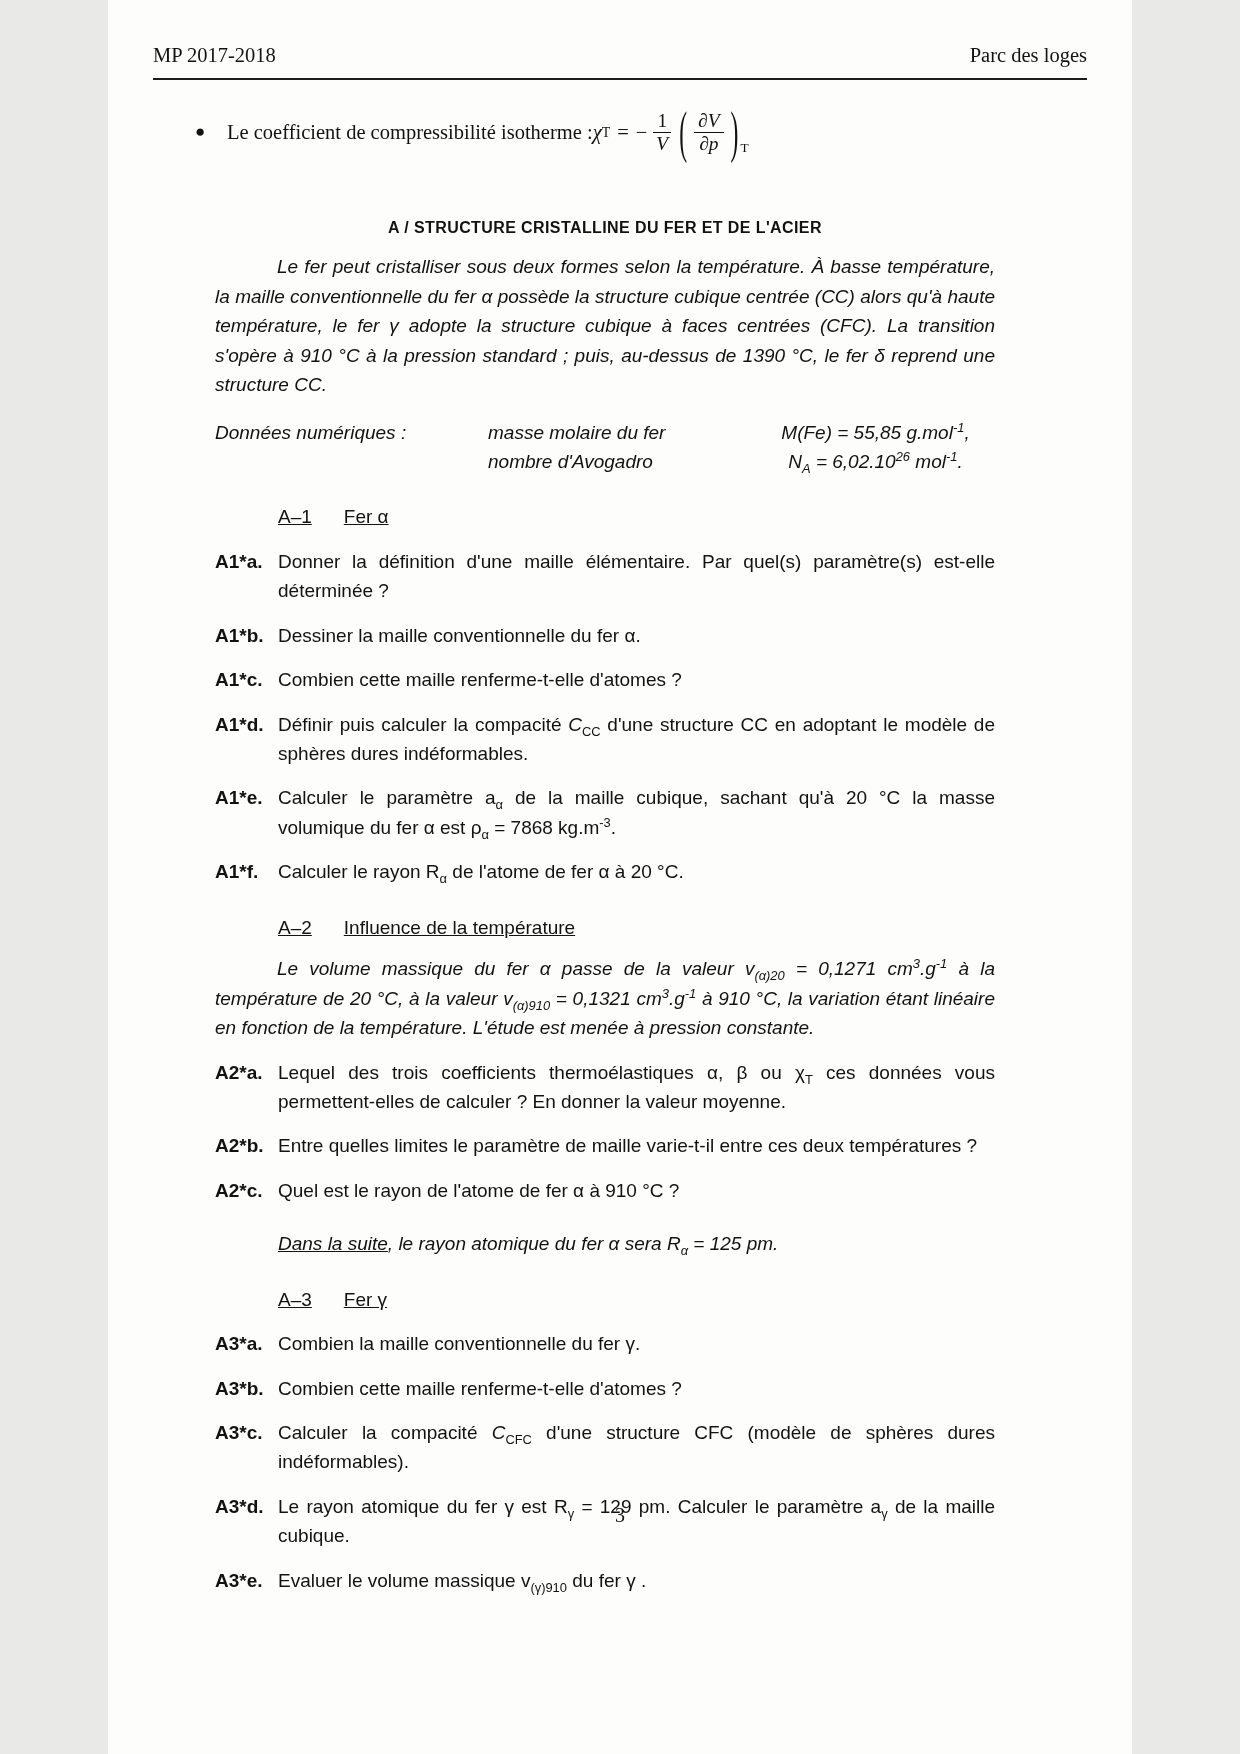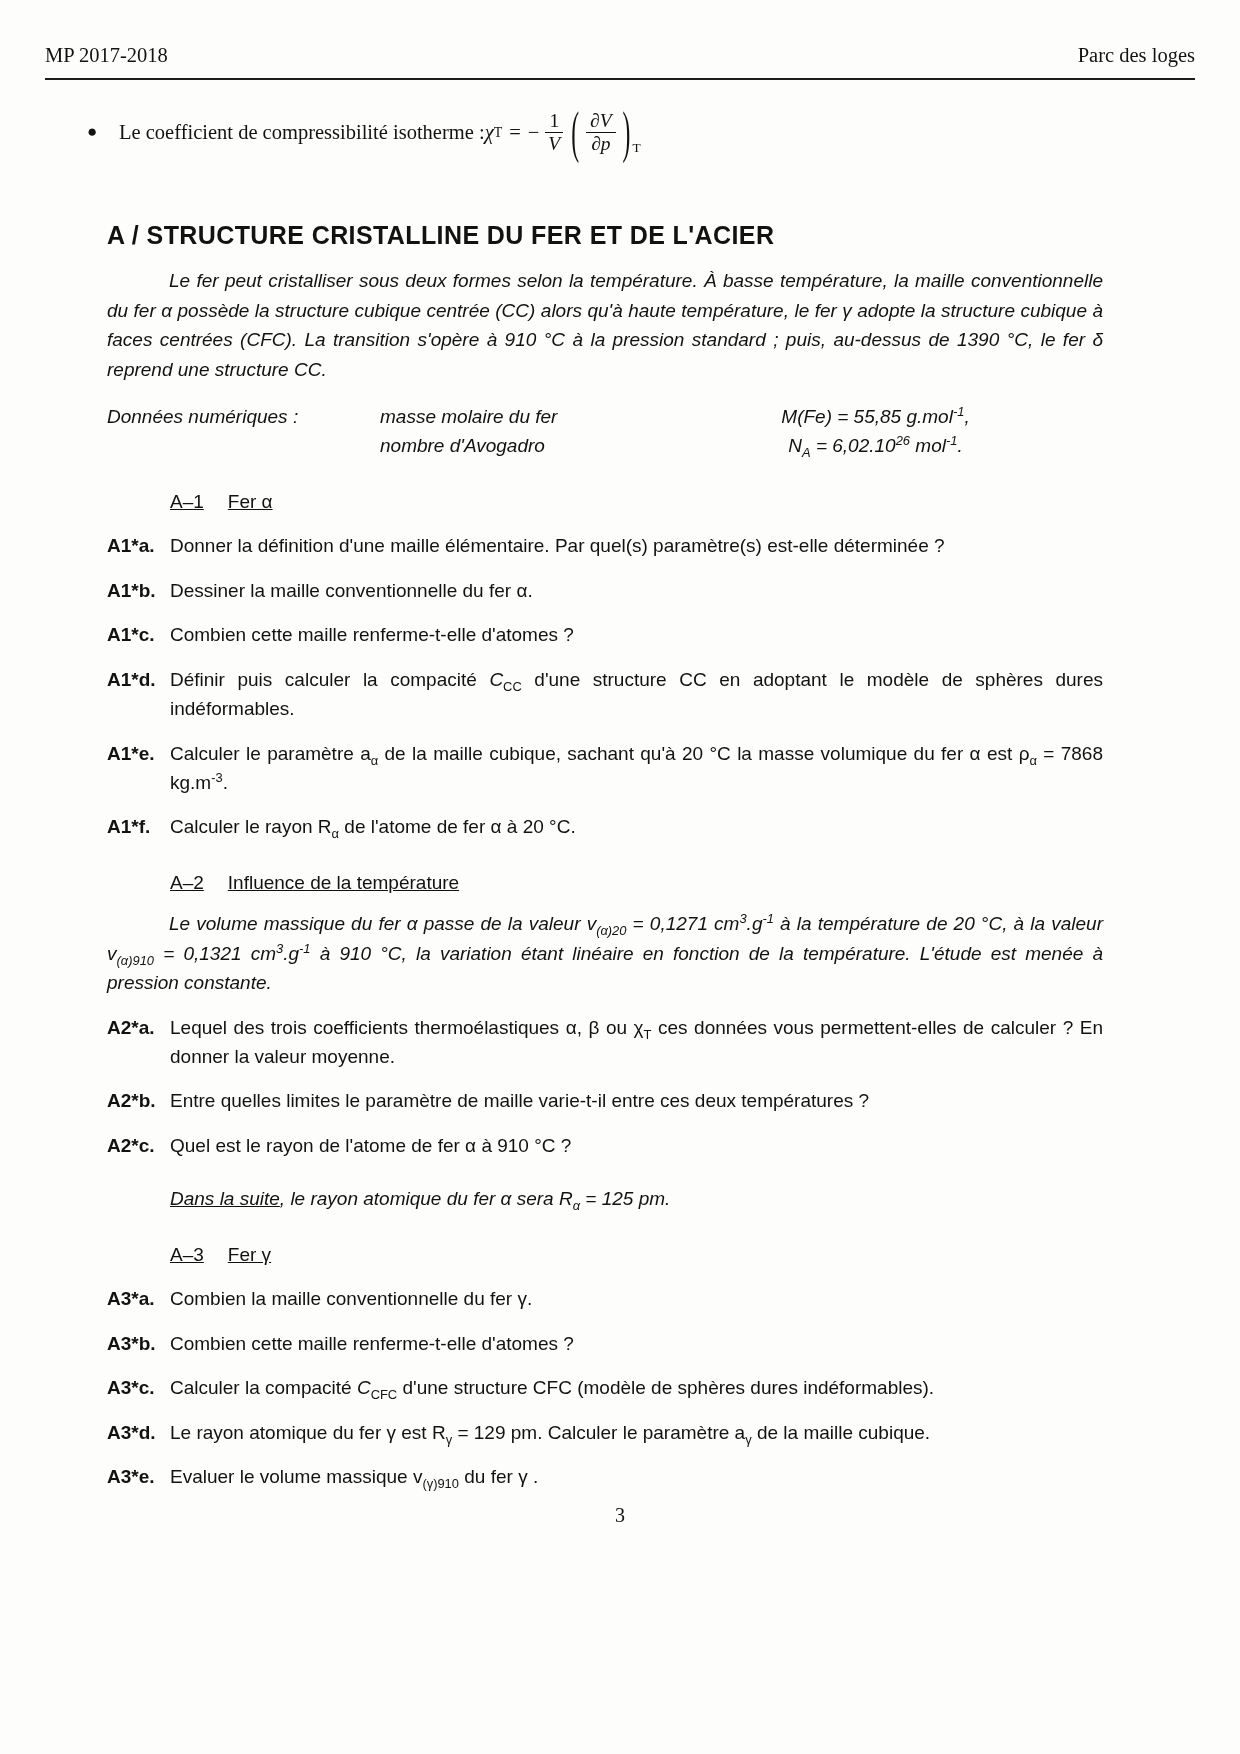--- a/index.html
+++ b/index.html
@@ -1,17 +1,17 @@
 <!DOCTYPE html>
 <html><head>
 <meta charset="utf-8">
 <style>
   *{margin:0;padding:0;box-sizing:border-box;}
   body{width:1240px;height:1754px;background:#e9e9e7;}
-  .page{position:relative;width:1240px;height:1754px;margin:0 auto;background:#fdfdfc;color:#121212;
+  .page{position:relative;width:1024px;height:1754px;margin:0 auto;background:#fdfdfc;color:#121212;
         font-family:"Liberation Sans","DejaVu Sans",sans-serif;font-size:19px;line-height:1.55;
         padding:40px 45px 0 45px;overflow:hidden;}
   header{display:flex;justify-content:space-between;align-items:baseline;
          font-family:"Liberation Serif","DejaVu Serif",serif;font-size:20.5px;}
   .rule{border:none;border-top:2px solid #1c1c1c;margin-top:6px;}
   .content{margin:0 92px 0 62px;}
   .u{text-decoration:underline;}
   sub,sup{font-size:0.68em;line-height:0;}
   
   .bullet-row{display:flex;align-items:center;margin:30px 0 0 -20px;
@@ -19,31 +19,31 @@
   .dot{width:32px;font-size:17px;flex:none;}
   .mi{font-style:italic;}
   .frac{display:inline-flex;flex-direction:column;align-items:center;vertical-align:middle;
         margin:0 5px;line-height:1.15;font-size:0.95em;}
   .frac .num{border-bottom:1.6px solid #111;padding:0 4px;}
   .frac .den{padding:0 4px;}
   .bigp{display:inline-block;transform:scaleY(2.4);font-size:1.15em;font-weight:300;margin:0 2px;vertical-align:middle;}
   .outerSub{position:relative;top:16px;font-size:0.65em;}
   .eqsp{margin:0 7px;}
   
-  h1{margin-top:60px;font-size:25px;font-weight:bold;letter-spacing:0.4px;}
+  h1{margin-top:60px;text-align:center;font-size:16px;font-weight:bold;letter-spacing:0.4px;}
   
   .para{margin-top:12px;font-style:italic;text-align:justify;text-indent:62px;}
   
   .data-block{margin-top:18px;font-style:italic;}
   .drow{display:flex;}
   .c1{width:273px;flex:none;}
   .c2{width:268px;flex:none;}
   .c3{flex:1;text-align:center;}
   
-  .sec{margin:26px 0 6px 63px;display:flex;gap:24px;}
+  .sec{margin:26px 0 6px 63px;display:flex;gap:32px;}
   
   .q{display:flex;margin-top:15px;}
   .qnum{width:63px;flex:none;font-weight:bold;}
   .qtext{flex:1;text-align:justify;}
   .note{margin:24px 0 4px 63px;font-style:italic;}
   .pageno{position:absolute;left:0;top:1500px;width:100%;text-align:center;
           font-family:"Liberation Serif","DejaVu Serif",serif;font-size:20px;}
 </style>
 </head>
 <body>

